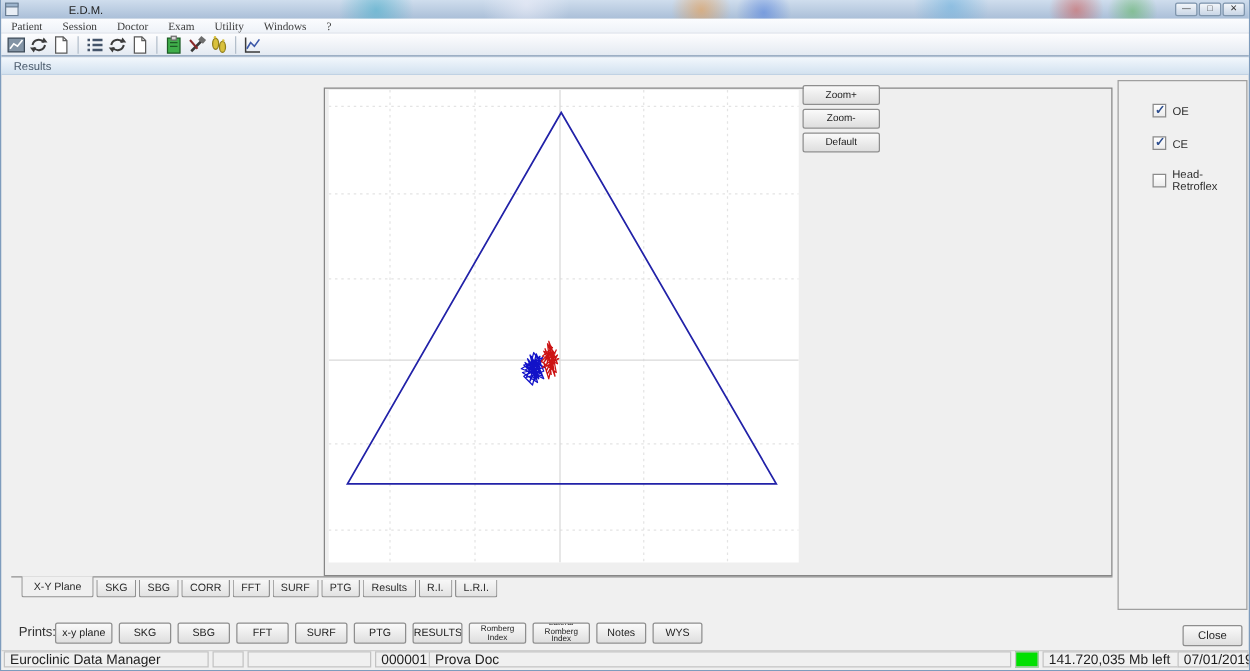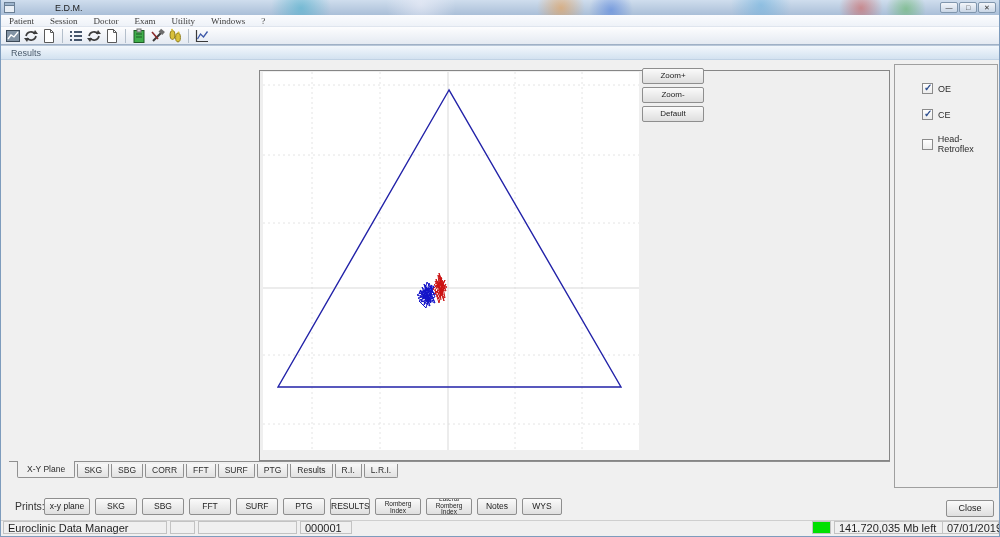--- a/index.html
+++ b/index.html
@@ -256,18 +256,19 @@
     <button class="pbtn w40">Notes</button>
     <button class="pbtn w40">WYS</button>
   </div>
   <button class="close-btn">Close</button>
 
   <div class="statusbar">
     <div class="sb-cell" style="left:2px;   width:164px">Euroclinic Data Manager</div>
     <div class="sb-cell" style="left:169px; width:25px"></div>
     <div class="sb-cell" style="left:197px; width:99px"></div>
     <div class="sb-cell" style="left:299px; width:52px">000001</div>
+    <div class="sb-cell" style="left:342px; width:466px">Prova Doc</div>
     <div class="sb-cell" style="left: 811px; width: 19px; padding: 0px; background: rgb(0, 224, 0);"></div>
     <div class="sb-cell" style="left:833px; width:128px">141.720,035 Mb left</div>
     <div class="sb-cell" style="left:941px; width:57px">07/01/2019</div>
   </div>
 
 </div>
 
 </body></html>

